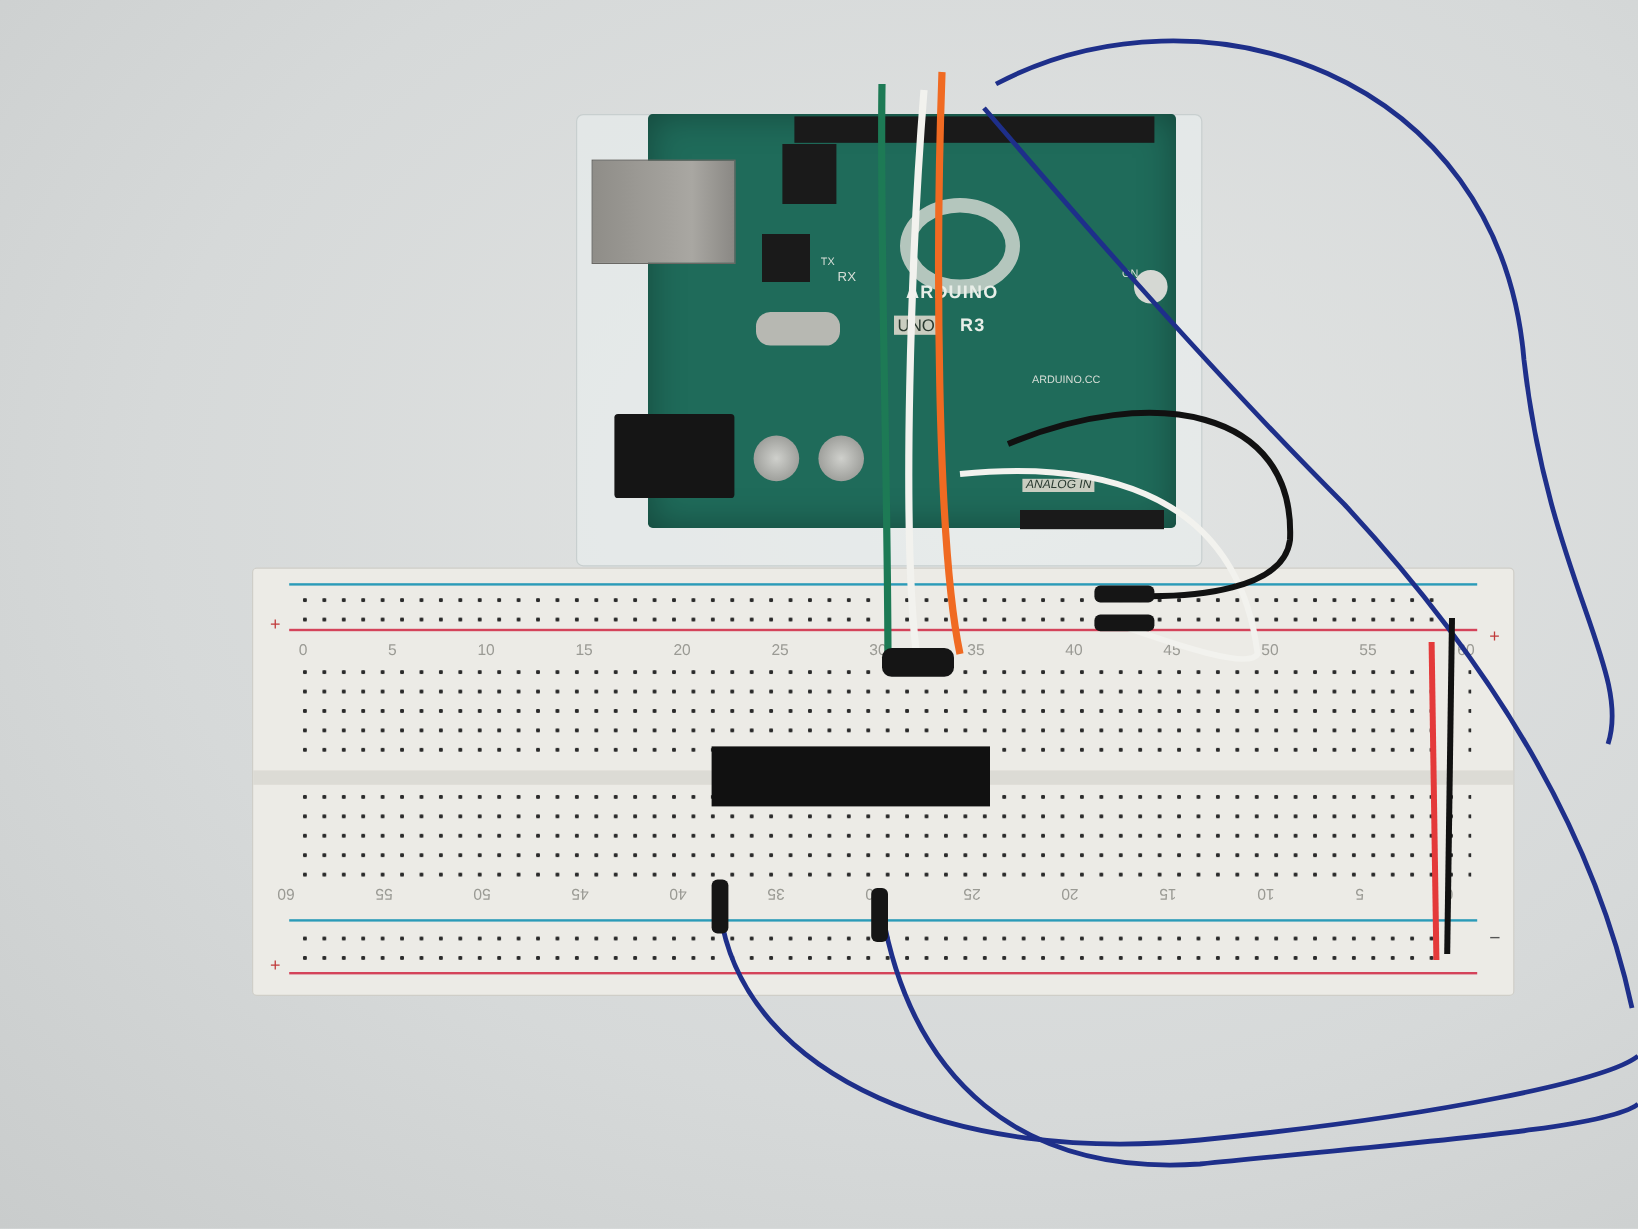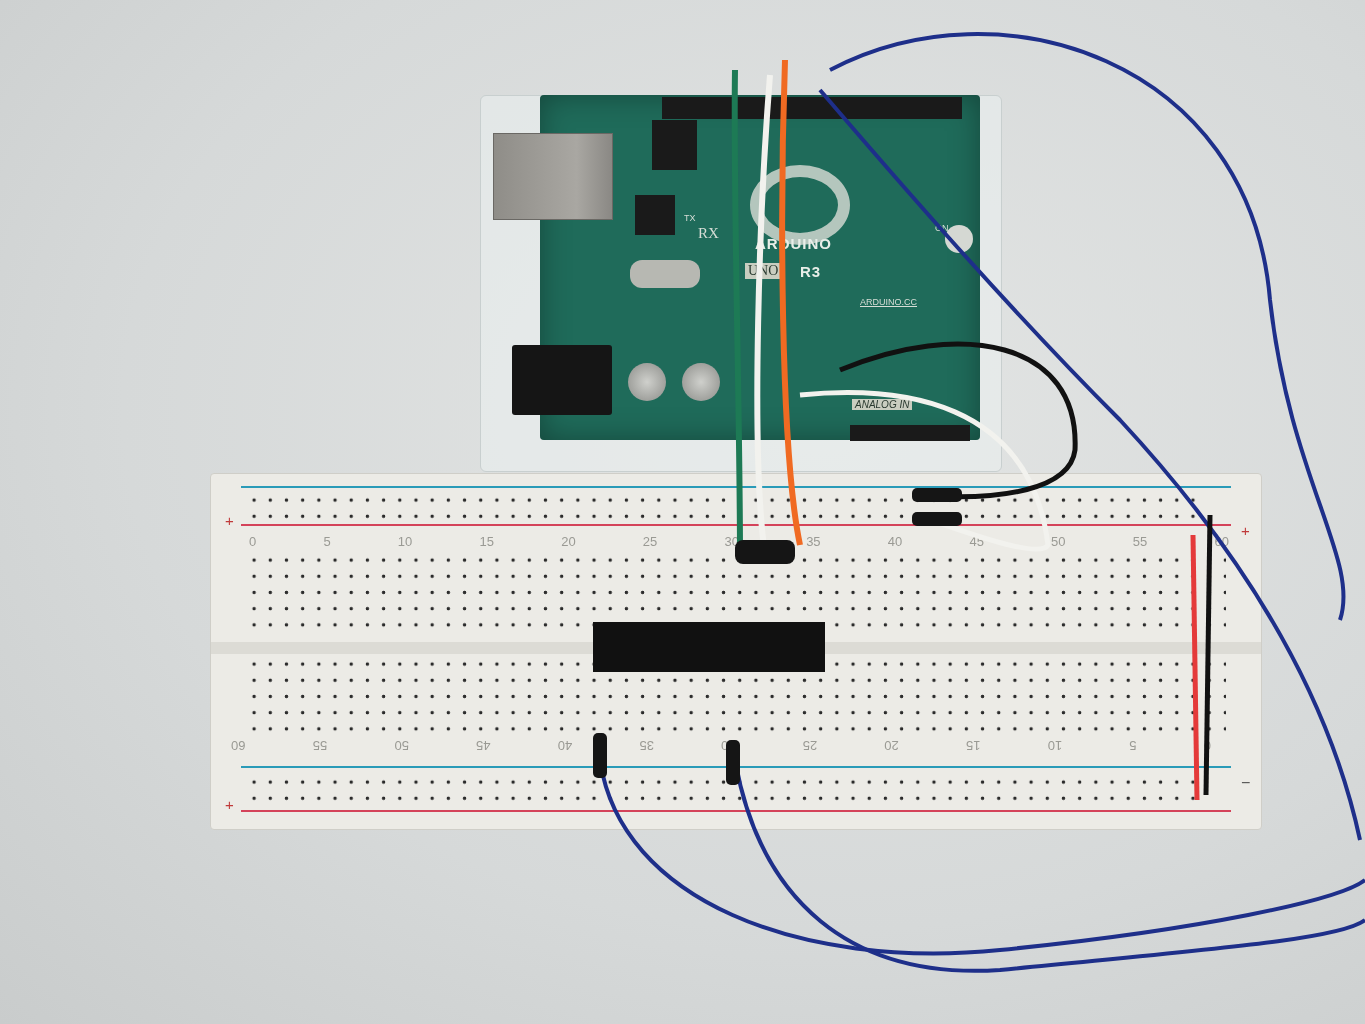--- a/index.html
+++ b/index.html
@@ -32,26 +32,26 @@
   <div class="abs board">
     <div class="abs header" style="left:122px;top:2px;width:300px;height:22px;"></div>
     <div class="abs header" style="left:310px;top:330px;width:120px;height:16px;"></div>
     <div class="abs header" style="left:112px;top:25px;width:45px;height:50px;"></div>
     <div class="abs" style="left:95px;top:100px;width:40px;height:40px;background:#1a1a1a;"></div>
     <div class="abs" style="left:90px;top:165px;width:70px;height:28px;background:#b7b8b2;border-radius:12px;"></div>
     <div class="abs cap" style="left:88px;top:268px;"></div>
     <div class="abs cap" style="left:142px;top:268px;"></div>
     <div class="abs" style="left:210px;top:70px;width:100px;height:80px;border:12px solid #cfd6cf;border-radius:50%;box-sizing:border-box;opacity:0.85;"></div>
     <div class="abs label" style="left:215px;top:140px;">ARDUINO</div>
-    <div class="abs small-label" style="left:205px;top:168px;font-size:14px;font-family:Liberation Serif, serif;">UNO</div>
+    <div class="abs small-label" style="left:205px;top:168px;font-size:14px;">UNO</div>
     <div class="abs label" style="left:260px;top:168px;">R3</div>
-    <div class="abs" style="left:320px;top:202px;color:#d7ded7;font-size:9px;text-decoration:underline;">ARDUINO.CC</div>
+    <div class="abs" style="left:320px;top:216px;color:#d7ded7;font-size:9px;">ARDUINO.CC</div>
     <div class="abs small-label" style="left:312px;top:304px;font-style:italic;">ANALOG IN</div>
     <div class="abs" style="left:395px;top:128px;color:#d7ded7;font-size:9px;">ON</div>
-    <div class="abs" style="left:158px;top:130px;color:#d7ded7;font-size:15px;font-family:Liberation Serif, serif;">RX</div>
+    <div class="abs" style="left:158px;top:130px;color:#d7ded7;font-size:11px;">RX</div>
     <div class="abs" style="left:144px;top:118px;color:#d7ded7;font-size:9px;">TX</div>
     <div class="abs" style="left:405px;top:130px;width:28px;height:28px;border-radius:50%;background:#d5d8d3;"></div>
   </div>
   <div class="abs usb"></div>
   <div class="abs dcjack"></div>
 
   <div class="abs bb">
     <div class="abs rail-line" style="left:30px;top:12px;width:990px;background:#2a9bb8;"></div>
     <div class="abs holes" style="left:35px;top:18px;width:960px;height:30px;"></div>
     <div class="abs rail-line" style="left:30px;top:50px;width:990px;background:#d4435a;"></div>

